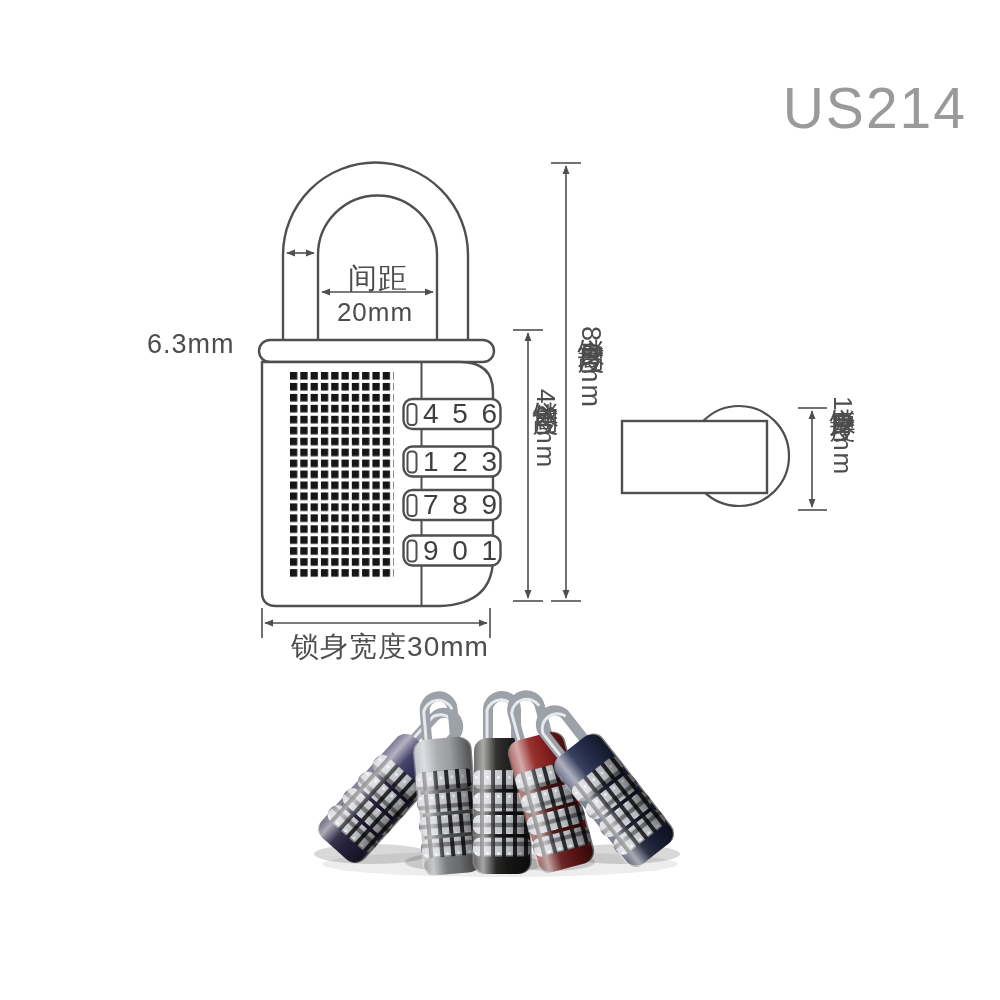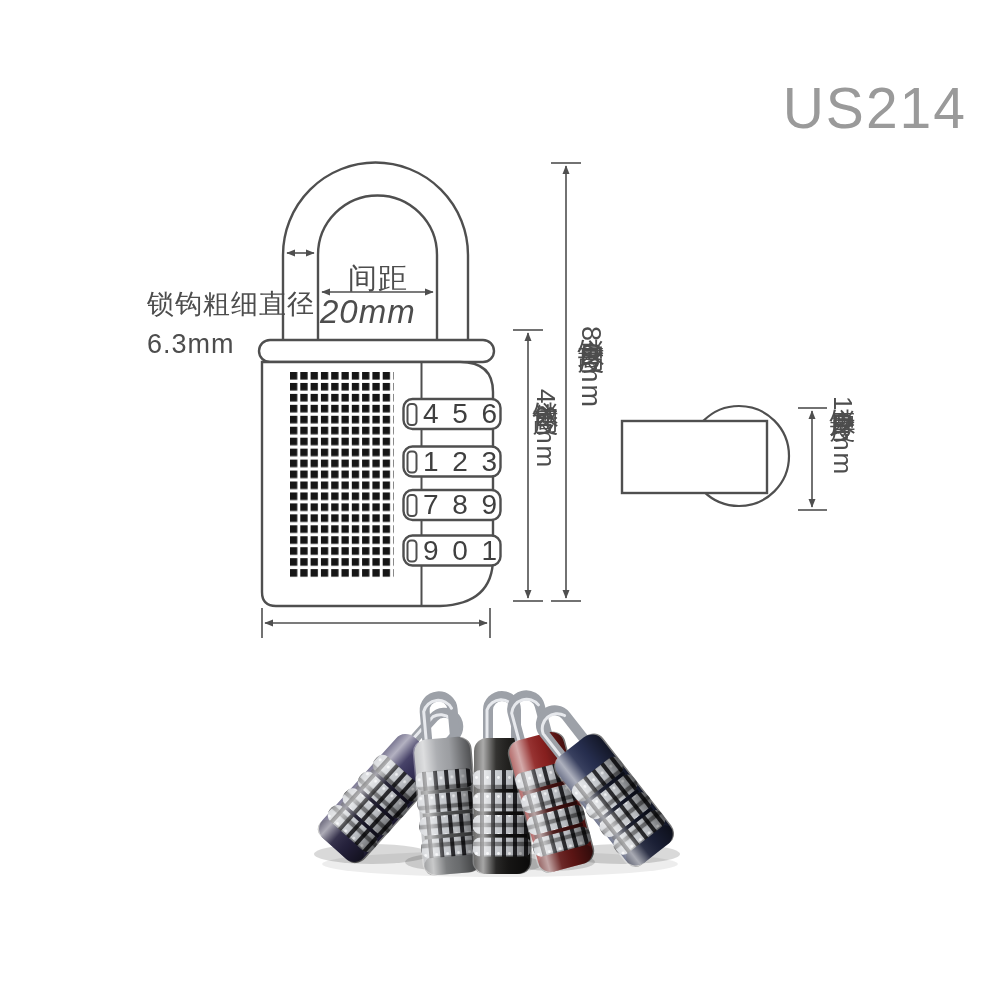--- a/index.html
+++ b/index.html
@@ -9,21 +9,21 @@
   }
   .canvas svg{position:absolute;left:0;top:0;}
   .txt{position:absolute;color:#4d4d4d;letter-spacing:1px;}
   .product-code{
     left:762px;top:78px;width:205px;text-align:right;
     font-size:57px;line-height:60px;color:#9a9a9a;letter-spacing:2px;
   }
   .lbl-shackle1{left:147px;top:289px;font-size:27px;line-height:30px;}
   .lbl-shackle2{left:147px;top:329px;font-size:27px;line-height:30px;}
   .lbl-gap{left:335px;top:262px;width:86px;text-align:center;font-size:29px;line-height:32px;font-family:Liberation Serif, serif;}
-  .lbl-gapval{left:320px;top:296px;width:110px;text-align:left;font-size:33px;line-height:32px;font-style:italic;}
+  .lbl-gapval{left:320px;top:296px;width:110px;text-align:center;font-size:26px;line-height:32px;}
   .vlabel{
     position:absolute;color:#4d4d4d;
     writing-mode:vertical-rl;text-orientation:mixed;letter-spacing:2px;
   }
   .lbl-h48{left:529px;top:381px;font-size:26px;}
   .lbl-h80{left:573px;top:318px;font-size:27px;}
   .lbl-t16{left:826px;top:388px;font-size:26px;}
   .lbl-w30{left:288px;top:631px;width:204px;text-align:center;font-size:28px;line-height:32px;}
   .digits-row{
     position:absolute;display:flex;justify-content:space-between;
@@ -195,30 +195,30 @@
         <rect x="-25" y="5.5" width="50" height="3.5" fill="rgba(0,0,0,0.55)"></rect>
         <rect x="-25" y="28" width="50" height="3.5" fill="rgba(0,0,0,0.55)"></rect>
         <rect x="-28" y="49" width="56" height="19" rx="10" fill="rgba(0,0,0,0.32)"></rect>
         <rect x="-29.5" y="-68" width="59" height="136" rx="13" fill="url(#cylGrad)"></rect>
       </g>
     </g>
   </svg>
 
   <div class="txt product-code">US214</div>
 
-  <div class="txt lbl-shackle1">锁钩粗细直径</div>
   <div class="txt lbl-shackle2">6.3mm</div>
 
   <div class="txt lbl-gap">间距</div>
   <div class="txt lbl-gapval">20mm</div>
 
   <div class="vlabel lbl-h48">锁体高度48mm</div>
   <div class="vlabel lbl-h80">锁身高度80mm</div>
   <div class="vlabel lbl-t16">锁身厚度16mm</div>
 
+  <div class="txt lbl-w30">锁身宽度30mm</div>
 
   <div class="digits-row" style="left:423px;top:400px;width:74px;height:28px;">
     <span>4</span>
     <span>5</span>
     <span>6</span>
   </div>
   <div class="digits-row" style="left:423px;top:448px;width:74px;height:28px;">
     <span>1</span>
     <span>2</span>
     <span>3</span>

